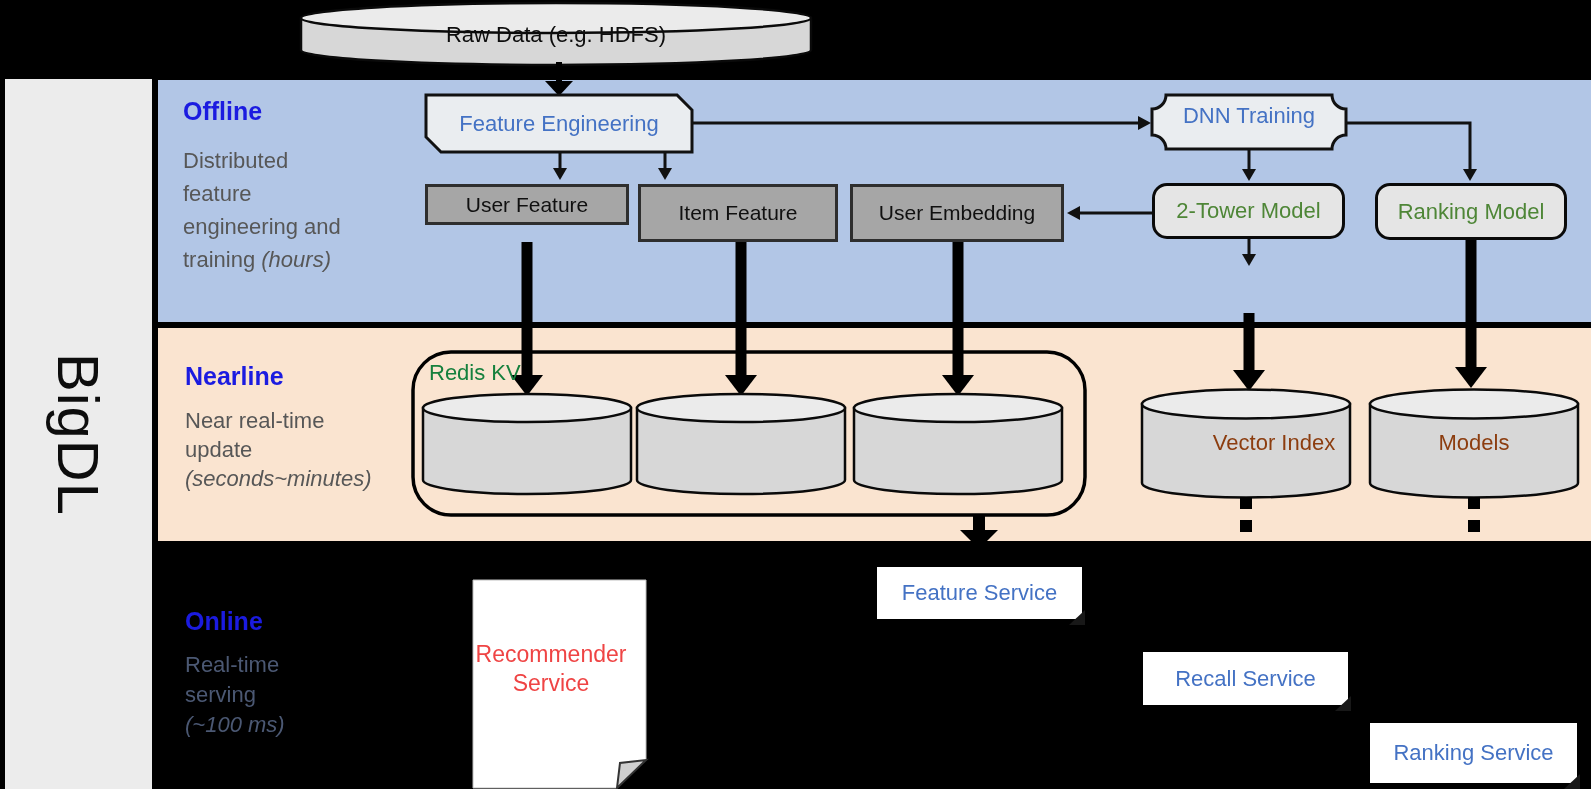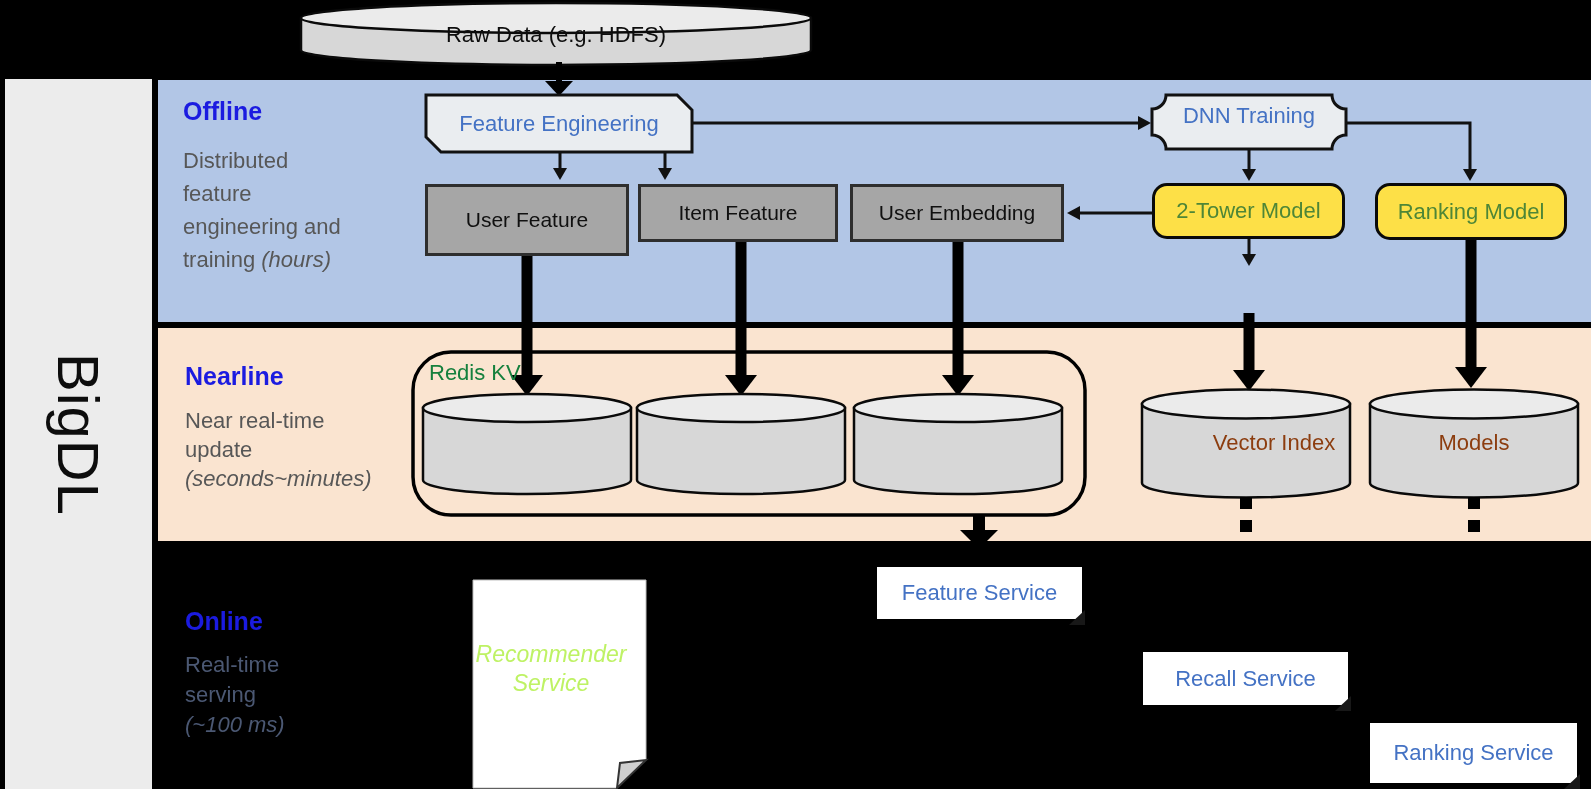--- a/index.html
+++ b/index.html
@@ -12,43 +12,43 @@
   
   #sidebar{left:5px;top:79px;width:147px;height:710px;background:#ececec;
            display:flex;align-items:center;justify-content:center;}
   #brand{transform:rotate(90deg);font-size:58px;color:#0d0d0d;white-space:nowrap;letter-spacing:1px;}
   
   #wires{left:0;top:0;}
   
   .node{display:flex;align-items:center;justify-content:center;text-align:center;
         white-space:nowrap;box-sizing:border-box;}
   .graybox{background:#a6a6a6;border:3px solid #2e2e2e;color:#101010;font-size:21px;}
-  #user-feature{left:425px;top:184px;width:204px;height:72px;}
+  #user-feature{left:425px;top:184px;width:204px;height:41px;}
   #item-feature{left:638px;top:184px;width:200px;height:58px;}
   #user-embedding{left:850px;top:184px;width:214px;height:58px;}
   #item-embedding{left:1135px;top:265px;width:228px;height:48px;border-color:#262626;}
-  .modelbox{background:#fde047;border:3px solid #0a0a0a;border-radius:15px;color:#4e8637;font-size:22px;}
+  .modelbox{background:#e5e5e5;border:3px solid #0a0a0a;border-radius:15px;color:#4e8637;font-size:22px;}
   #two-tower{left:1152px;top:183px;width:193px;height:56px;}
   #ranking-model{left:1375px;top:183px;width:192px;height:57px;}
   .service{background:#ffffff;color:#4472c4;font-size:22px;}
   #feature-service{left:877px;top:567px;width:205px;height:52px;}
   #recall-service{left:1143px;top:652px;width:205px;height:53px;}
   #ranking-service{left:1370px;top:723px;width:207px;height:60px;}
   .fold{position:absolute;right:-3px;bottom:-6px;width:16px;height:15px;background:#181818;
         clip-path:polygon(100% 0,0 100%,100% 100%);}
   
   .shape-label{display:flex;align-items:center;justify-content:center;text-align:center;white-space:nowrap;}
   #raw-label{left:301px;top:12px;width:510px;height:46px;color:#0d0d0d;font-size:22px;}
   #fe-label{left:426px;top:95px;width:266px;height:57px;color:#4472c4;font-size:22px;text-align:right;}
   #dnn-label{left:1152px;top:95px;width:194px;height:42px;color:#4472c4;font-size:22px;}
   #redis-label{left:429px;top:360px;color:#15803d;font-size:22px;}
   #vi-label{left:1142px;top:430px;width:208px;color:#8c3d0f;font-size:22px;justify-content:center;margin-left:28px;}
   #models-label{left:1370px;top:430px;width:208px;color:#8c3d0f;font-size:22px;justify-content:center;}
-  #doc-label{left:473px;top:640px;width:156px;color:#bef264;font-size:23px;
-             text-align:center;line-height:29px;white-space:normal;font-style:italic;}
+  #doc-label{left:473px;top:640px;width:156px;color:#ef4444;font-size:23px;
+             text-align:center;line-height:29px;white-space:normal;}
   
   .sec-title{font-size:25px;font-weight:bold;color:#1b1be0;}
   #offline-title{left:183px;top:97px;}
   #nearline-title{left:185px;top:362px;}
   #online-title{left:185px;top:607px;}
   .sec-desc{font-size:22px;color:#575757;}
   #offline-desc{left:183px;top:144px;line-height:33px;}
   #nearline-desc{left:185px;top:406px;line-height:29px;}
   #online-desc{left:185px;top:650px;line-height:30px;color:#4b5873;}
   .it{font-style:italic;}

